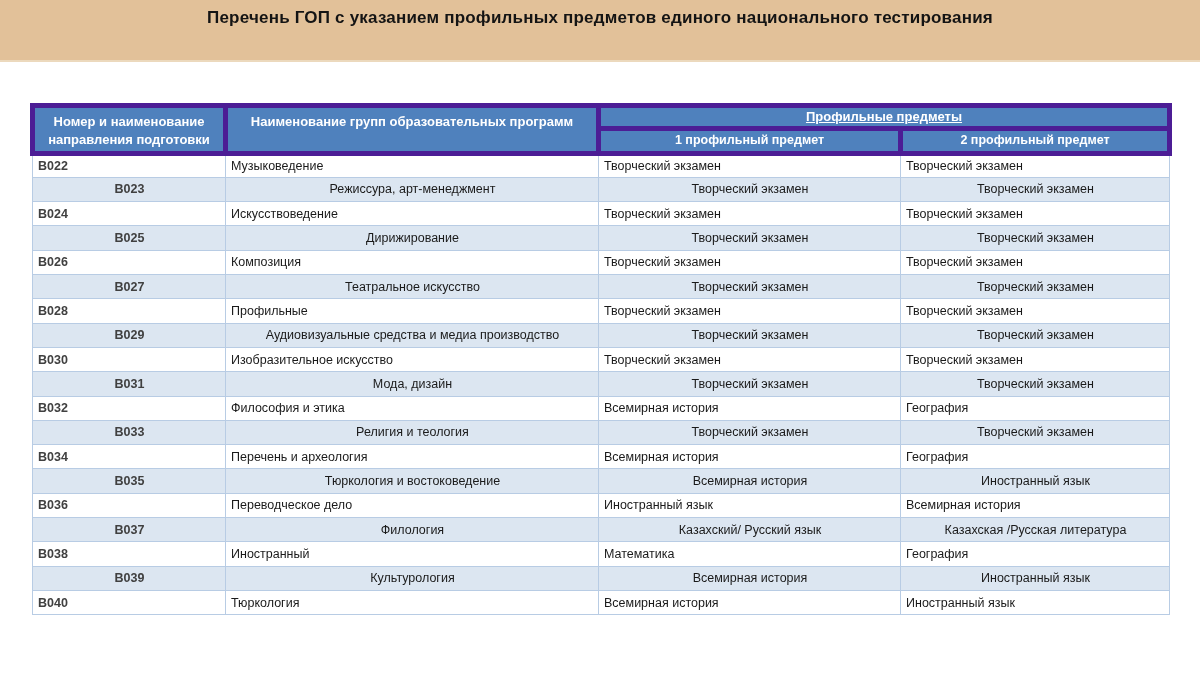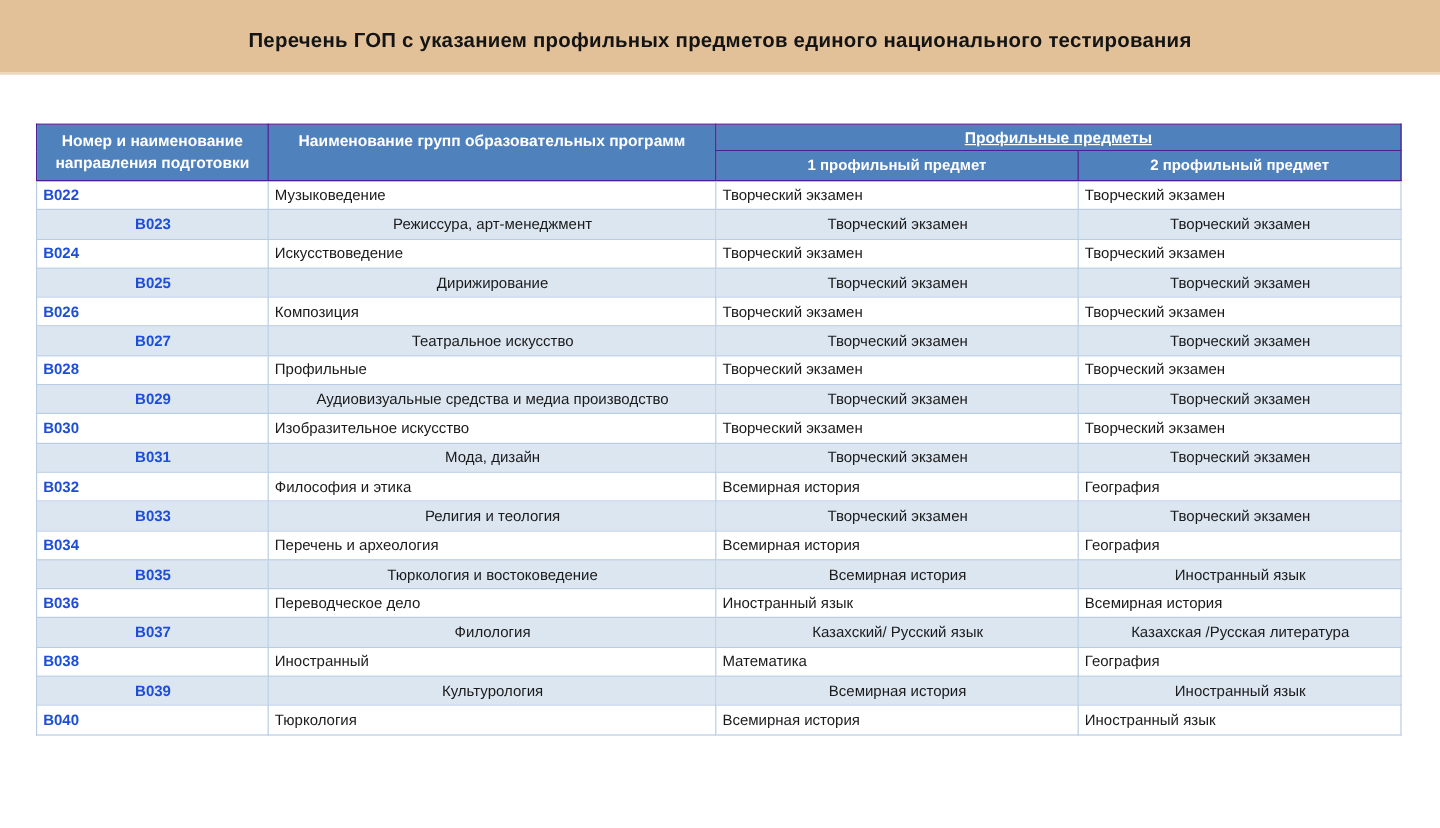--- a/index.html
+++ b/index.html
@@ -14,21 +14,21 @@
   }
   .banner {
     position: absolute;
     left: 0; top: 0;
     width: 1200px;
     height: 62px;
     background: #e2c199;
     border-bottom: 2px solid #ecd9bd;
   }
   .banner h1 {
-    padding-top: 24px;
+    padding-top: 8px;
     text-align: center;
     font-size: 17px;
     font-weight: bold;
     color: #141414;
     letter-spacing: 0.2px;
   }
   .table-wrap {
     position: absolute;
     left: 30px;
     top: 103px;
@@ -36,21 +36,21 @@
   }
   table {
     width: 1137px;
     border-collapse: collapse;
     table-layout: fixed;
   }
   thead th {
     background: #4f81bd;
     color: #ffffff;
     font-weight: bold;
-    border: 1px solid #4c1d95;
+    border: 5px solid #4c1d95;
     line-height: 1.35;
   }
   th.h-col1, th.h-col2 {
     vertical-align: top;
     padding-top: 5px;
     font-size: 13px;
     text-align: center;
   }
   th.h-group {
     height: 22px;
@@ -68,21 +68,21 @@
   tbody tr.alt td { background: #dce6f1; text-align: center; }
   tbody td {
     border: 1px solid #b8cce4;
     font-size: 12.5px;
     color: #1a1a1a;
     padding: 1px 4px 1px 5px;
     vertical-align: middle;
     white-space: nowrap;
     overflow: hidden;
   }
-  tbody td.num { font-weight: bold; color: #1d4ed8; }
+  tbody td.num { font-weight: bold; color: #404040; }
 </style>
 </head>
 <body>
 
 <div class="banner">
   <h1>Перечень ГОП с указанием профильных предметов единого национального тестирования</h1>
 </div>
 
 <div class="table-wrap">
   <table>

